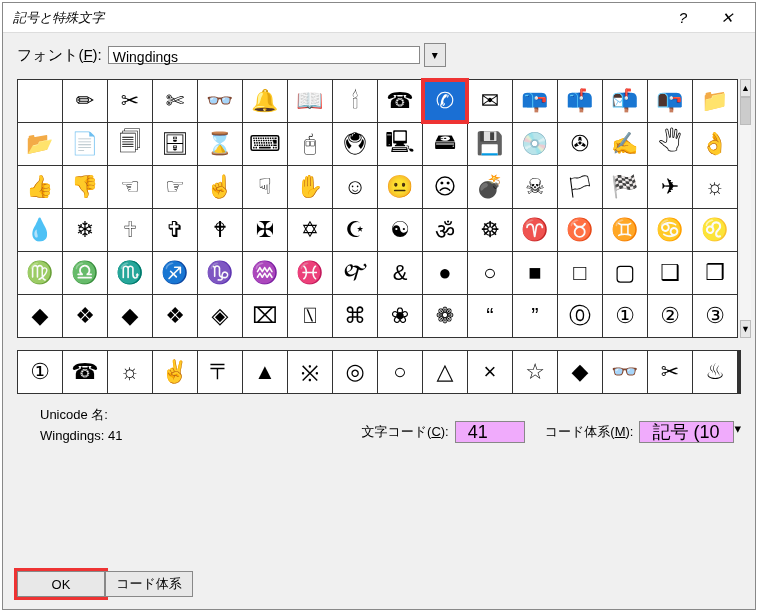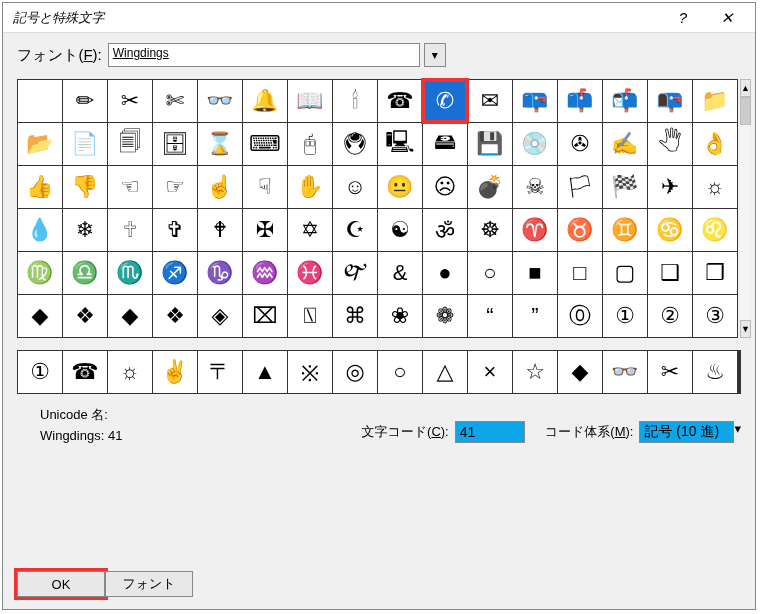--- a/index.html
+++ b/index.html
@@ -25,22 +25,22 @@
   font-size: 13px;
   border-bottom: 1px solid #ddd;
   font-style: italic;
 }
 .titlebar .title { flex: 1; }
 .titlebar .btn { width: 44px; text-align: center; font-size: 15px; cursor: pointer; }
 .body { padding: 10px 14px 12px 14px; display: flex; flex-direction: column; gap: 12px; flex: 1; }
 .row { display: flex; align-items: center; gap: 6px; }
 .font-select { display: flex; align-items: center; gap: 4px; width: 338px; }
 .font-select .input {
-  flex: 1; height: 24px; border: 1px solid #888; background: #fff;
-  padding: 2px 4px; font-size: 12px; text-decoration: underline;
+  flex: 1; height: 18px; border: 1px solid #888; background: #fff;
+  padding: 2px 4px; font-size: 14px;
 }
 .font-select .dropbtn {
   width: 22px; height: 24px; border: 1px solid #888; background: #e8e8e8;
   display: flex; align-items: center; justify-content: center;
 }
 .grid-wrap { display: flex; }
 .chargrid {
   border: 1px solid #333;
   display: grid;
   grid-template-columns: repeat(16, 44px);
@@ -72,21 +72,21 @@
   border: 1px solid #333;
   display: grid;
   grid-template-columns: repeat(16, 44px);
   grid-auto-rows: 42px;
   gap: 1px; background:#333;
 }
 .recent-grid .cell { background:#fff; display:flex;align-items:center;justify-content:center;font-size:22px;cursor:pointer;}
 .info-block { display:flex; flex-direction:column; gap:4px; font-size:13px; }
 .bottom-row { display:flex; align-items:center; gap:6px; font-size:13px;}
 .bottom-row .spacer { flex:1; }
-.txtinput { border:1px solid #888; background:#0ea5e9; height:22px; padding:2px 4px; width:70px; font-size:14px;}
+.txtinput { border:1px solid #888; background:#f0abfc; height:22px; padding:2px 12px; width:70px; font-size:18px;}
 .combo { display:flex; }
 .combo .txtinput { width:95px; }
 .okbtn { min-width:88px; height:26px; border:1px solid #888; background:#e8e8e8; cursor:pointer; font-size:13px;}
 .okbtn.hilite { outline: 3px solid #e33; outline-offset: 0px; }
 .footer { display:flex; gap:0; padding: 6px 14px 12px; }
 u.ak { text-decoration: underline; }
 </style>
 </head>
 <body>
 
@@ -254,15 +254,15 @@
         </span>
         <div class="combo">
           <input class="txtinput" value="記号 (10 進)" style="">
           <div class="dropbtn" style="height:22px;"><span>▾</span></div>
         </div>
       </div>
     </div>
   </div>
   <div class="footer">
     <button class="okbtn hilite">OK</button>
-    <button class="okbtn">フォント</button>
+    <button class="okbtn">コード体系</button>
   </div>
 </div>
 
 </body></html>

